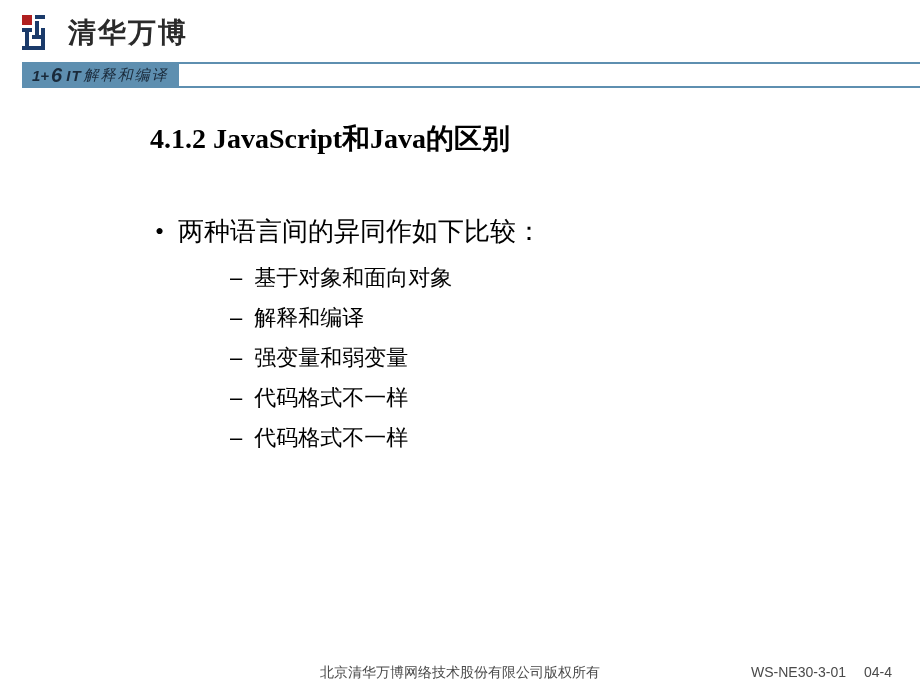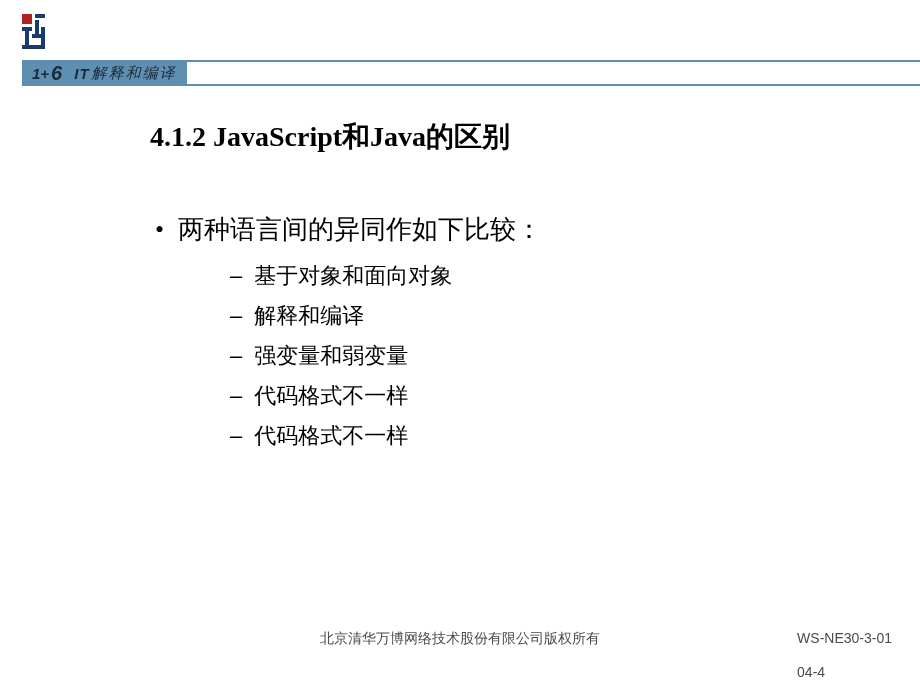--- a/index.html
+++ b/index.html
@@ -44,21 +44,21 @@
       display: flex;
       align-items: center;
       font-family: "Arial", sans-serif;
       font-size: 15px;
       font-weight: bold;
       font-style: italic;
       color: #1a2a3a;
     }
     .sub-brand-left .one { font-style: italic; }
     .sub-brand-left .six { font-size: 20px; font-style: italic; margin: 0 2px; }
-    .sub-brand-left .it { margin-left: 10px; letter-spacing: 1px; }
+    .sub-brand-left .it { margin-left: 2px; letter-spacing: 1px; }
     .sub-brand-left .edu { font-style: italic; font-family: "KaiTi","STKaiti",serif; font-weight: normal; letter-spacing: 2px; margin-left: 2px; }
     .sub-brand-right {
       flex: 1;
       border-top: 2px solid #5e8fb0;
       border-bottom: 2px solid #5e8fb0;
       background: #fff;
     }
     .slide-title {
       margin: 32px 0 0 150px;
       font-size: 28px;
@@ -108,40 +108,40 @@
     .footer-center {
       position: absolute;
       left: 50%;
       transform: translateX(-50%);
     }
     .footer-right {
       margin-left: auto;
       display: flex;
       gap: 18px;
       font-family: Arial, sans-serif;
-      flex-direction: column;
     }
   </style>
 </head>
 <body>
 
 <div class="header">
   <div class="logo-row">
     <div class="logo-mark">
       <svg width="36" height="36" viewBox="0 0 36 36">
         <rect x="0" y="0" width="10" height="10" fill="#b02020"></rect>
         <rect x="13" y="0" width="10" height="4" fill="#1a3a6a"></rect>
         <rect x="13" y="6" width="4" height="18" fill="#1a3a6a"></rect>
         <rect x="0" y="13" width="10" height="4" fill="#1a3a6a"></rect>
         <rect x="3" y="17" width="4" height="14" fill="#1a3a6a"></rect>
         <rect x="0" y="31" width="23" height="4" fill="#1a3a6a"></rect>
         <rect x="19" y="13" width="4" height="22" fill="#1a3a6a"></rect>
         <rect x="10" y="20" width="10" height="4" fill="#1a3a6a"></rect>
       </svg>
     </div>
+    <div class="logo-text">清华万博</div>
   </div>
   <div class="sub-brand-bar">
     <div class="sub-brand-left">
       <span class="one">1</span>
       <span>+</span>
       <span class="six">6</span>
       <span class="it">IT</span>
       <span class="edu">解释和编译</span>
     </div>
     <div class="sub-brand-right"></div>

